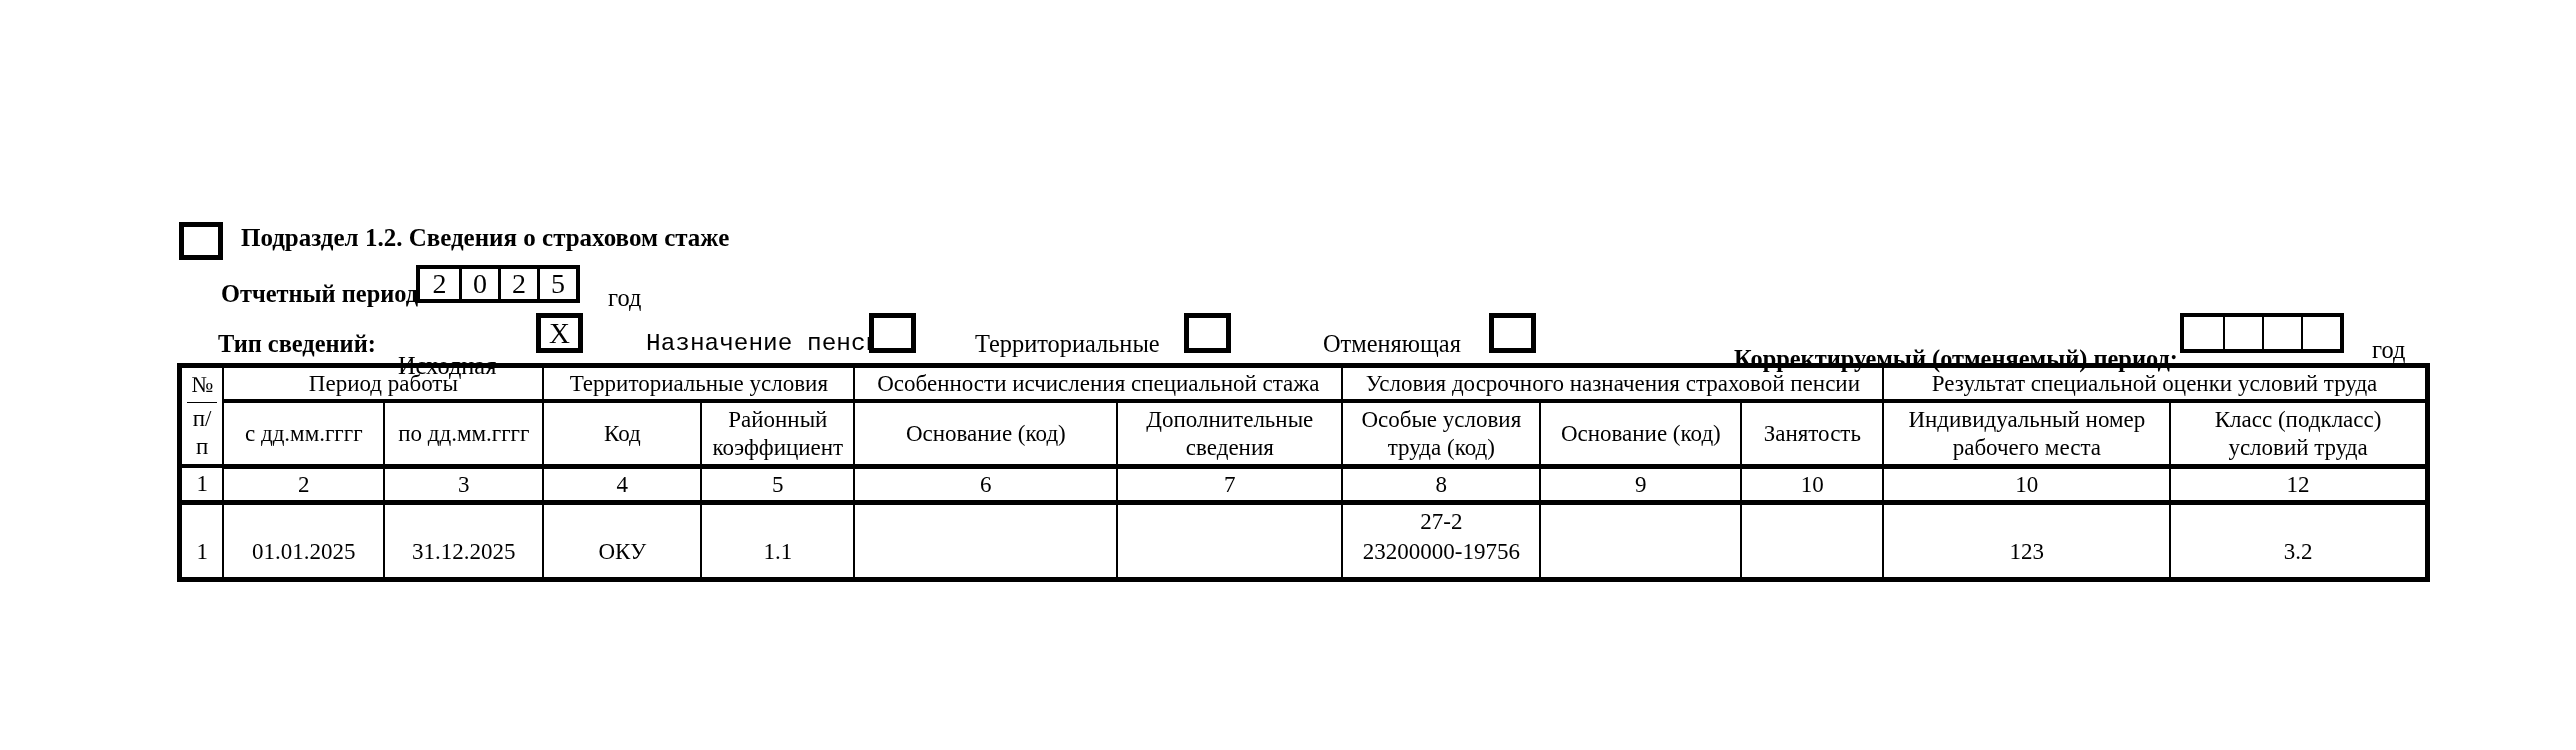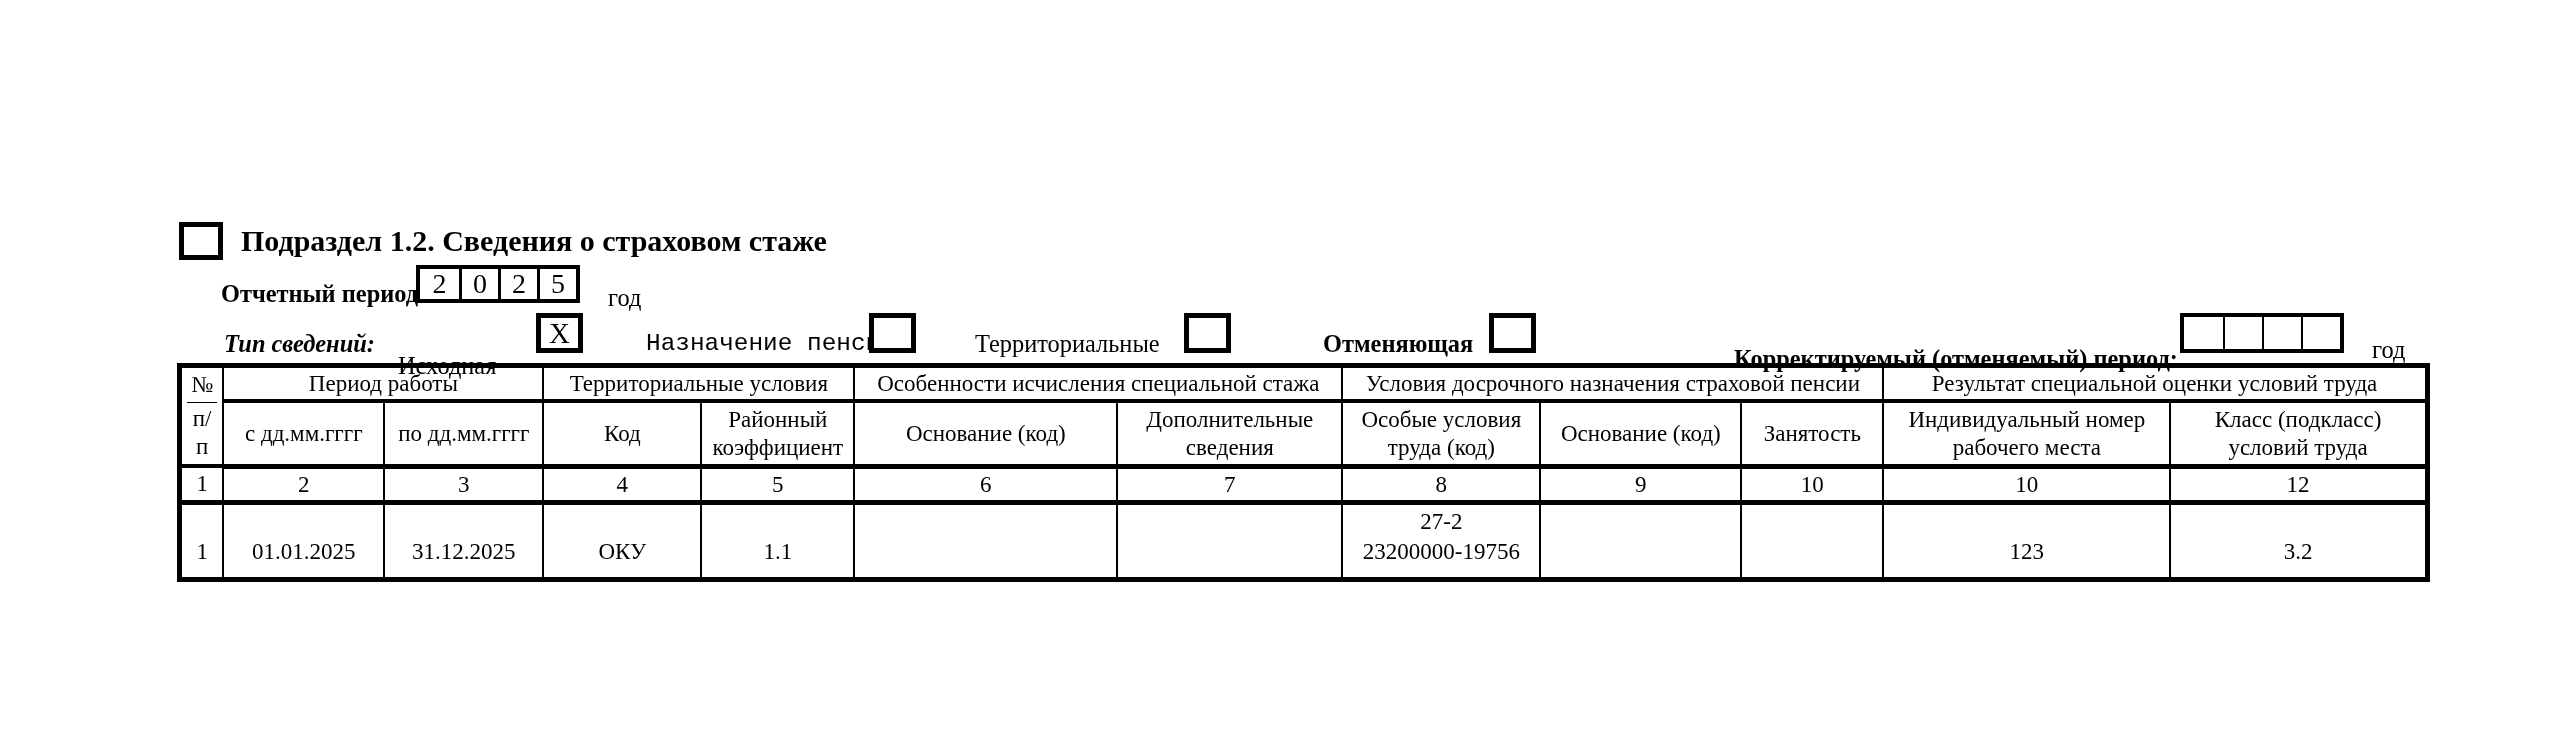--- a/index.html
+++ b/index.html
@@ -6,21 +6,21 @@
   html, body {
     width: 2576px; height: 751px;
     background: #ffffff;
     font-family: "Liberation Serif", "DejaVu Serif", serif;
     color: #000000;
     overflow: hidden;
     position: relative;
   }
   .lbl { position: absolute; font-size: 24.4px; white-space: nowrap; line-height: 29px; }
   .bold { font-weight: bold; }
-  .title { position: absolute; font-size: 30px; font-weight: bold; white-space: nowrap; }
+  .title { position: absolute; font-size: 25px; font-weight: bold; white-space: nowrap; }
 
   
   .cbx {
     position: absolute; width: 47px; height: 40px;
     border: 5px solid #000; background: #fff;
     display: flex; align-items: center; justify-content: center;
     font-size: 29px; line-height: 1;
   }
   .cbx-subsection { width: 44px; height: 38px; border-width: 5.9px; }
 
@@ -69,32 +69,32 @@
 
 <span class="lbl bold" style="left:221px; top:279px;">Отчетный период:</span>
 <div class="digit-group dg-period" style="left:416px; top:265px;">
   <div class="digit-cell">2</div>
   <div class="digit-cell">0</div>
   <div class="digit-cell">2</div>
   <div class="digit-cell">5</div>
 </div>
 <span class="lbl" style="left:608px; top:283px;">год</span>
 
-<span class="lbl bold" style="left:224px; top:329px;font-style:italic;">Тип сведений:</span>
+<span class="lbl bold" style="left:218px; top:329px;">Тип сведений:</span>
 
 <span class="lbl" style="left:398px; top:329px;margin-top:22px;">Исходная</span>
 <div class="cbx" style="left:536px; top:313px;">X</div>
 
 <span class="lbl" style="left:646px; top:329px;font-family:Liberation Mono, monospace;">Назначение пенсии</span>
 <div class="cbx" style="left:869px; top:313px;"></div>
 
 <span class="lbl" style="left:975px; top:329px;">Территориальные</span>
 <div class="cbx" style="left:1184px; top:313px;"></div>
 
-<span class="lbl" style="left:1323px; top:329px;font-weight:bold;">Отменяющая</span>
+<span class="lbl" style="left:1323px; top:329px;">Отменяющая</span>
 <div class="cbx" style="left:1489px; top:313px;"></div>
 
 <span class="lbl bold" style="left:1734px; top:344px;">Корректируемый (отменяемый) период:</span>
 <div class="digit-group dg-corr" style="left:2180px; top:313px;">
   <div class="digit-cell"></div>
   <div class="digit-cell"></div>
   <div class="digit-cell"></div>
   <div class="digit-cell"></div>
 </div>
 <span class="lbl" style="left:2372px; top:335px;">год</span>

